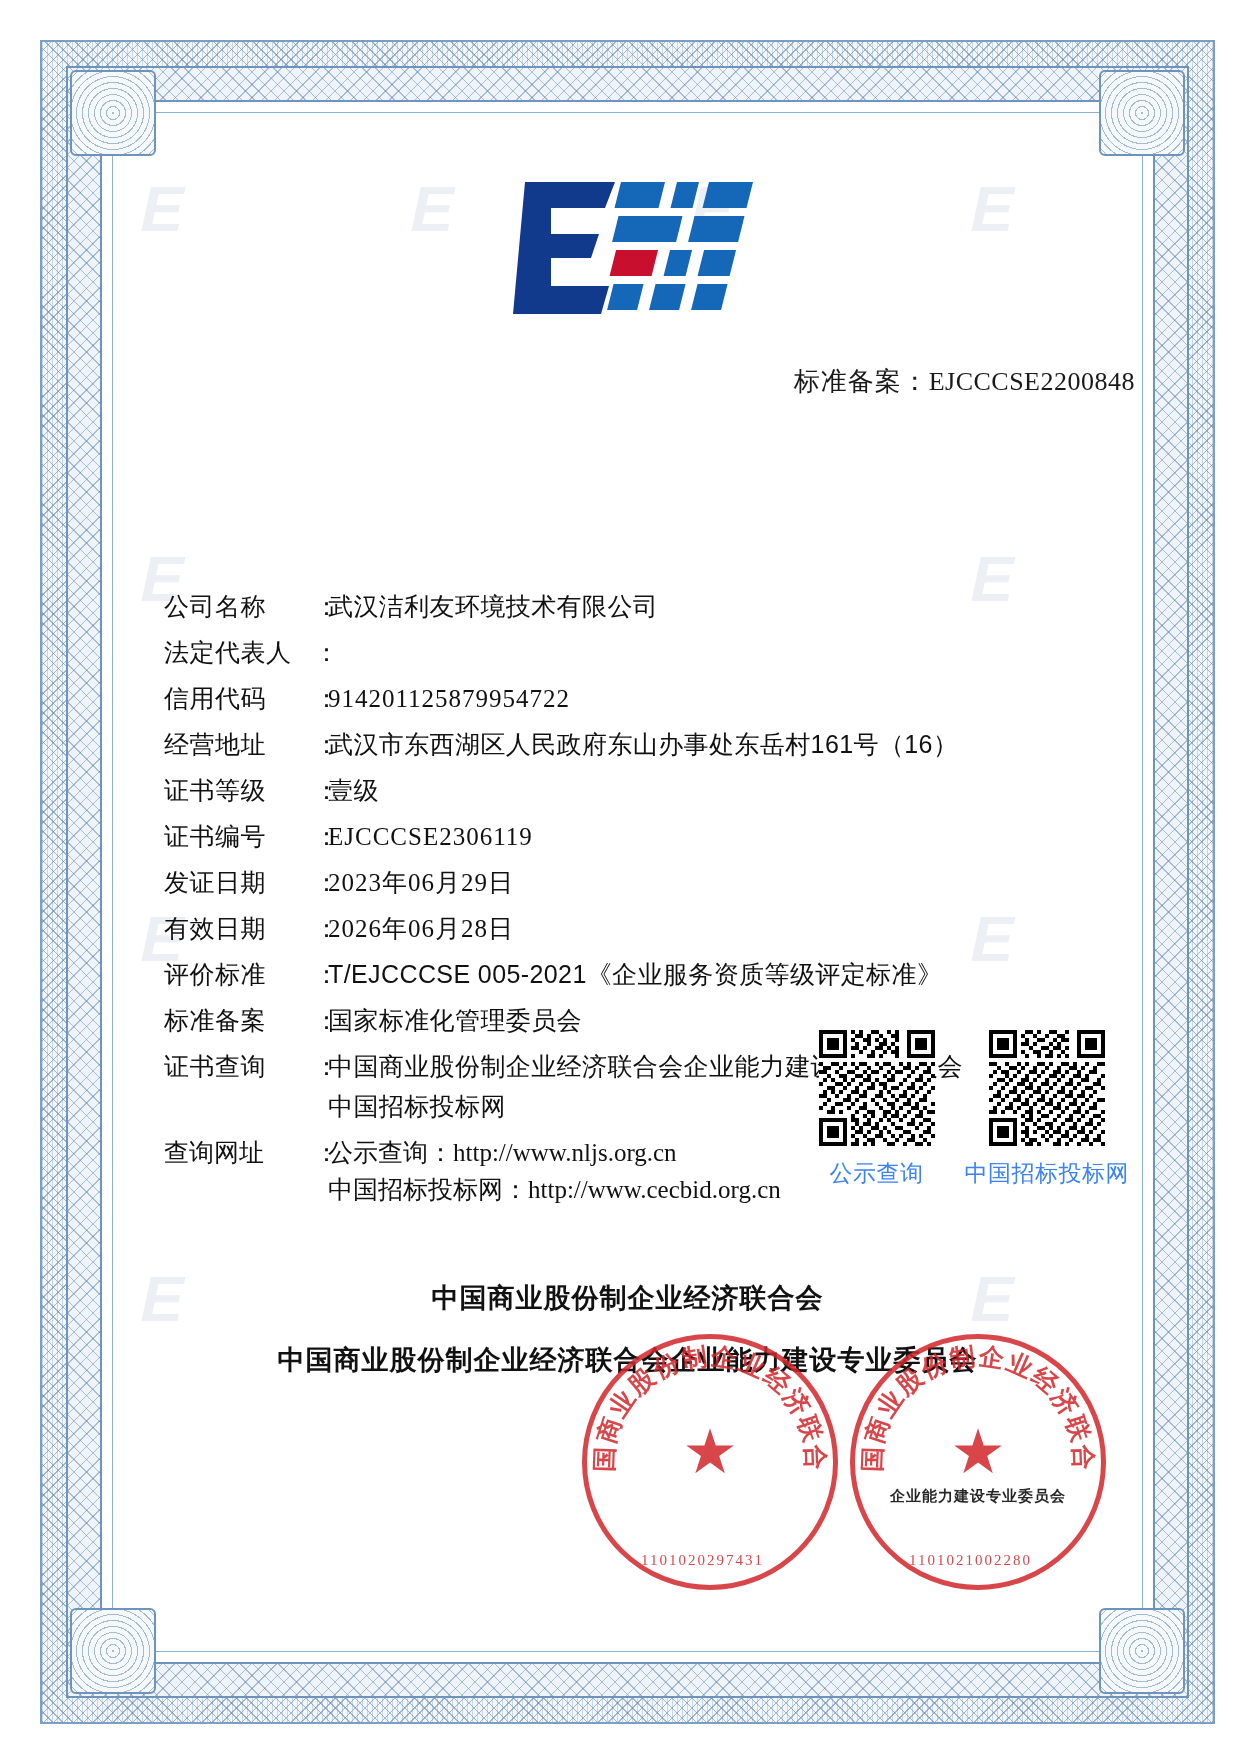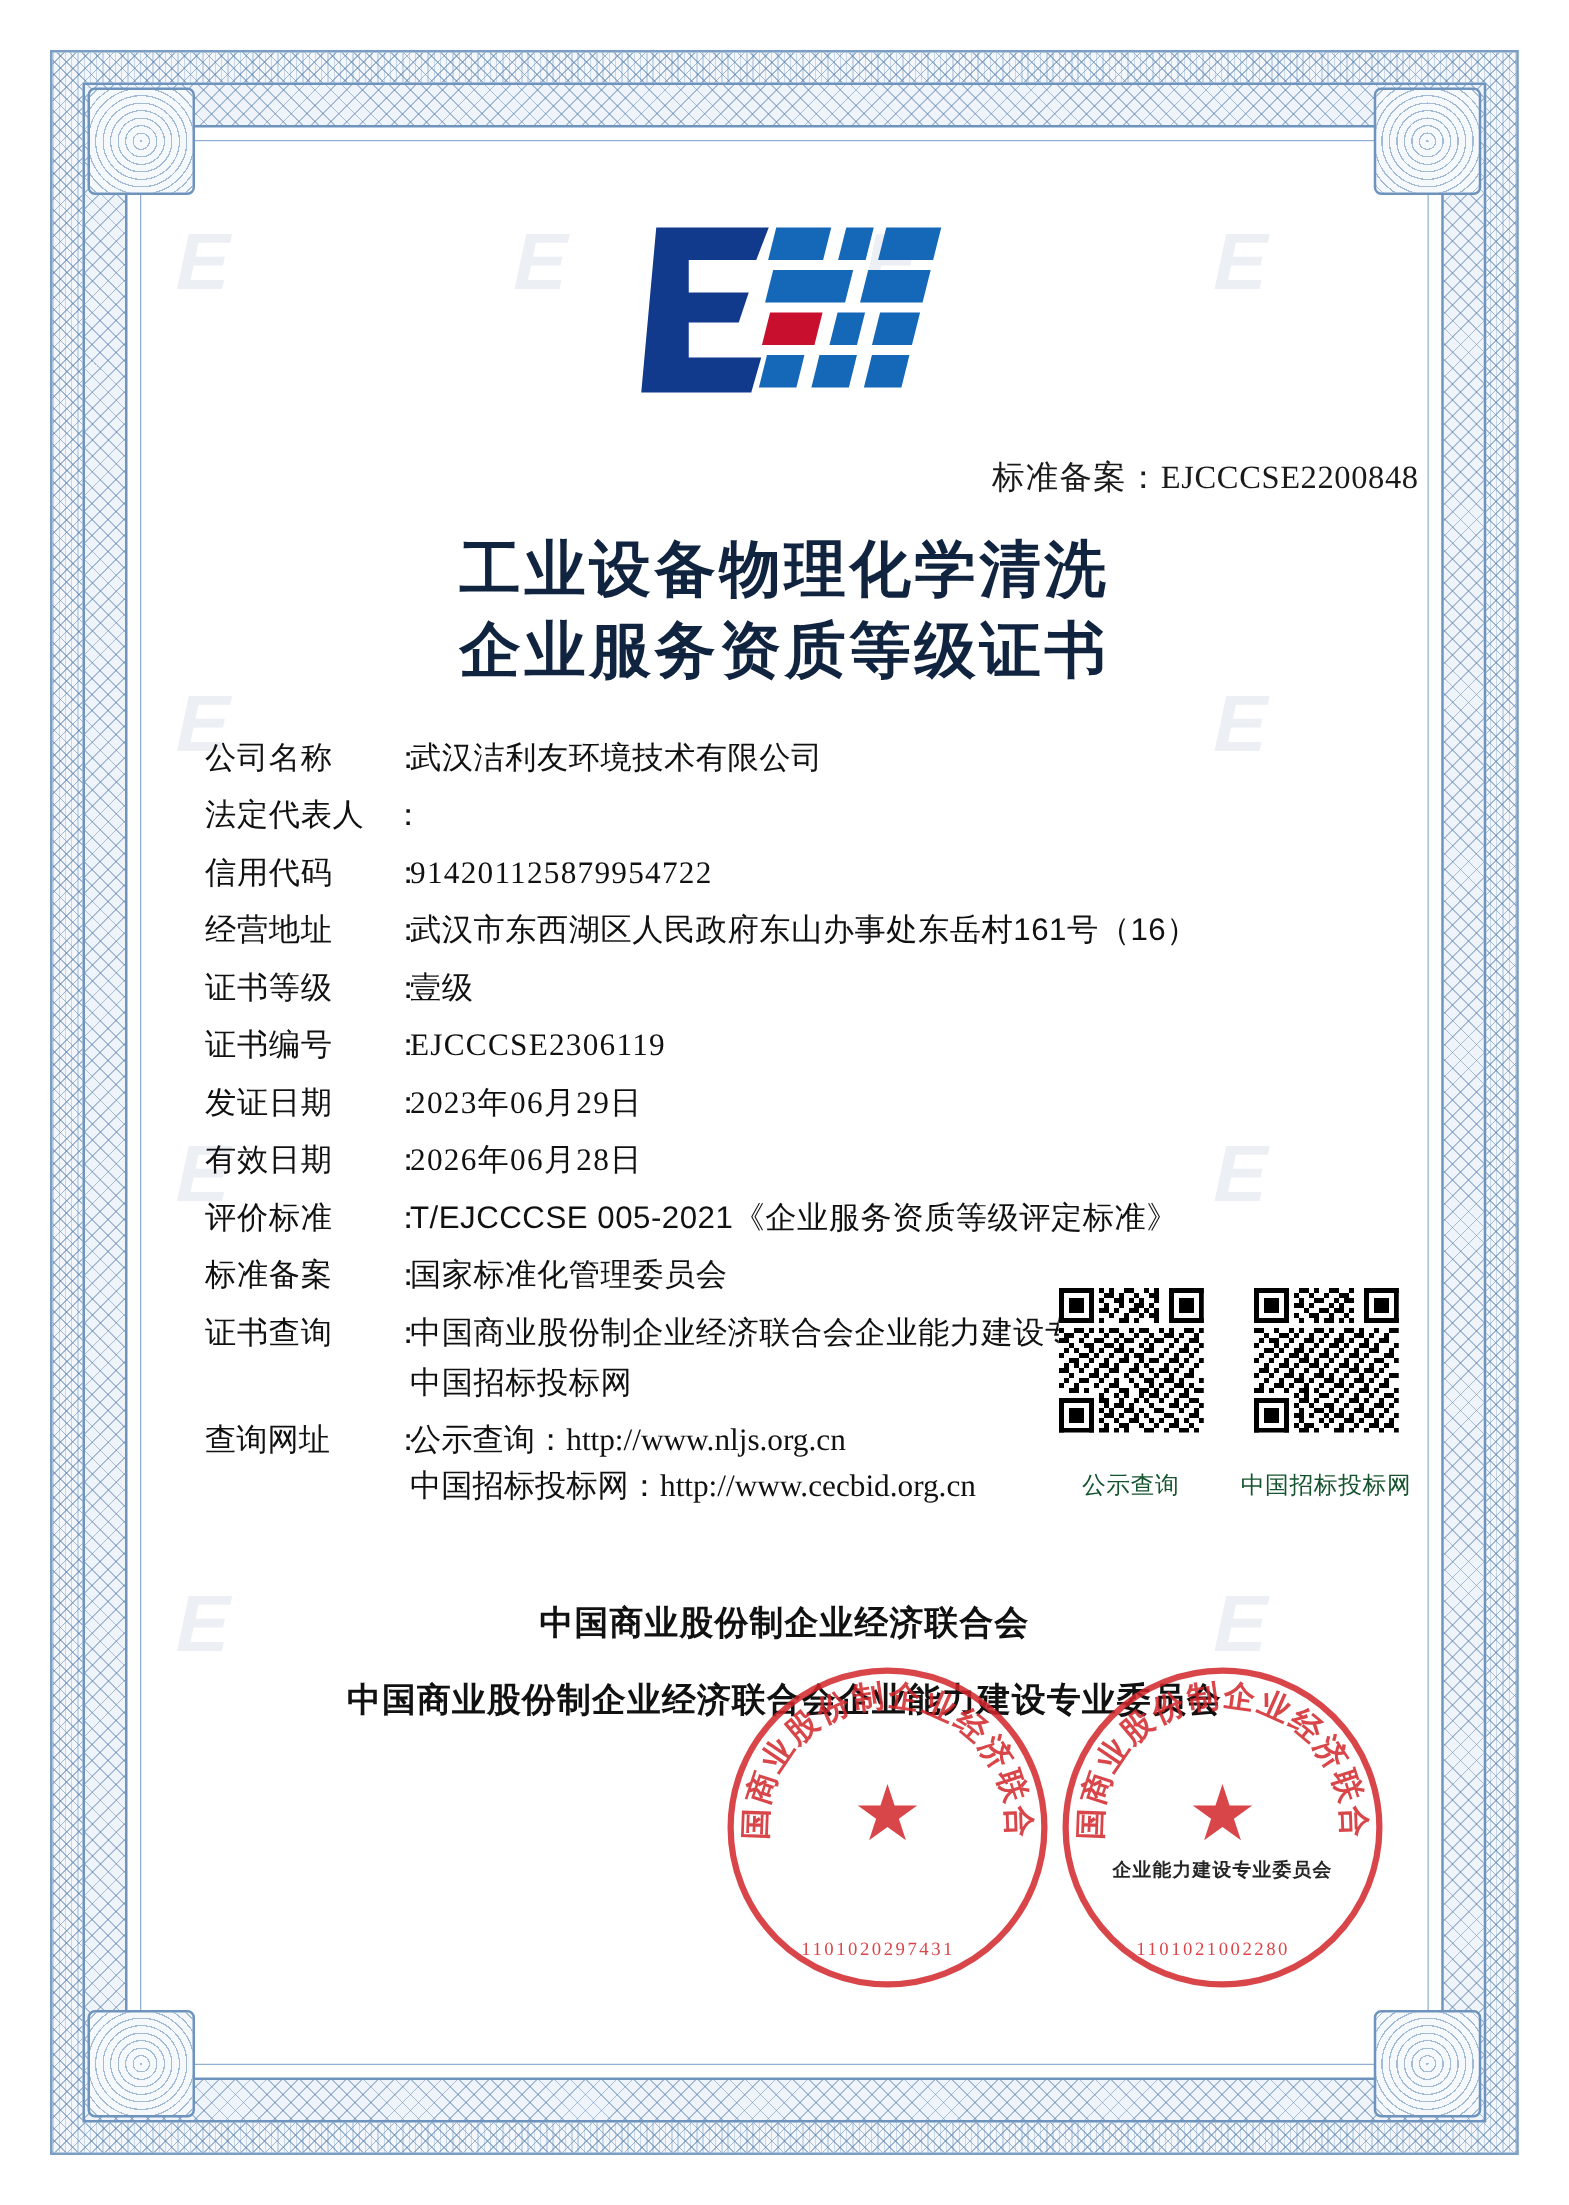--- a/index.html
+++ b/index.html
@@ -126,21 +126,21 @@
   .qr-area{
     position:absolute;right:14px;top:918px;
     display:flex;gap:30px;
   }
   .qr-item{text-align:center;}
   .qr{
     width:116px;height:116px;
     background:#fff;
     image-rendering:pixelated;
   }
-  .qr-cap{margin-top:24px;font-size:19px;color:#14532d;letter-spacing:.5px;}
+  .qr-cap{margin-top:8px;font-size:23px;color:#3b82f6;letter-spacing:.5px;}
 
   
   .sign{
     position:absolute;left:0;right:0;top:1168px;
     text-align:center;color:#111;
   }
   .sign .l1{font-size:27px;font-weight:bold;letter-spacing:1px;}
   .sign .l2{font-size:27px;font-weight:bold;letter-spacing:1px;margin-top:26px;}
 
   
@@ -222,24 +222,20 @@
           <rect x="200" y="110" width="30" height="26" fill="#1567b8" transform="skewX(-14)"></rect>
           <rect x="242" y="110" width="30" height="26" fill="#1567b8" transform="skewX(-14)"></rect>
         </g>
       </svg>
     </div>
 
     <div class="member-no">
       <span class="label">标准备案：</span><span class="value">EJCCCSE2200848</span>
     </div>
 
-    <div class="title">
-      <div>工业设备物理化学清洗</div>
-      <div>企业服务资质等级证书</div>
-    </div>
 
     <div class="fields">
 
       <div class="row">
         <div class="k">公司名称</div>
         <div class="sep">：</div>
         <div class="v">武汉洁利友环境技术有限公司</div>
       </div>
 
       <div class="row">

